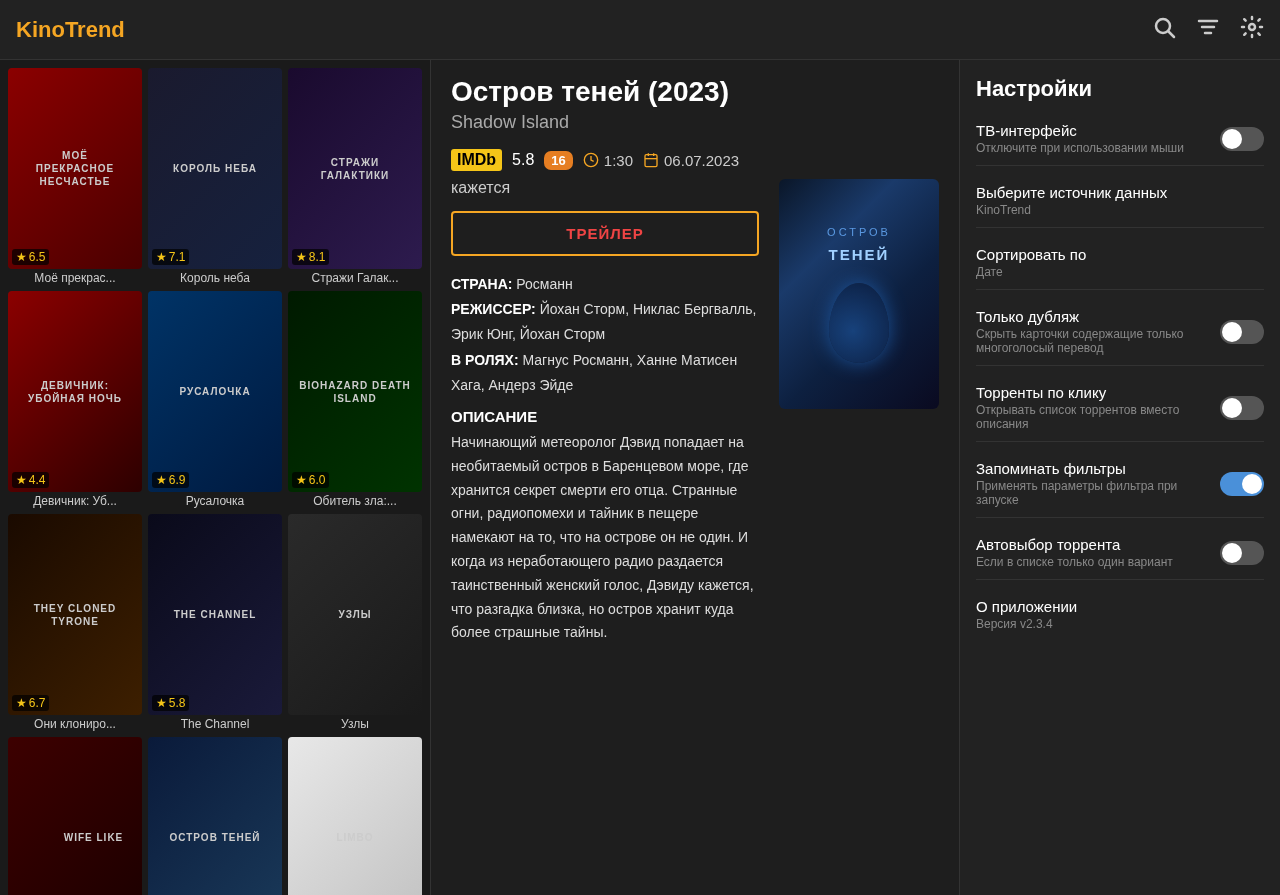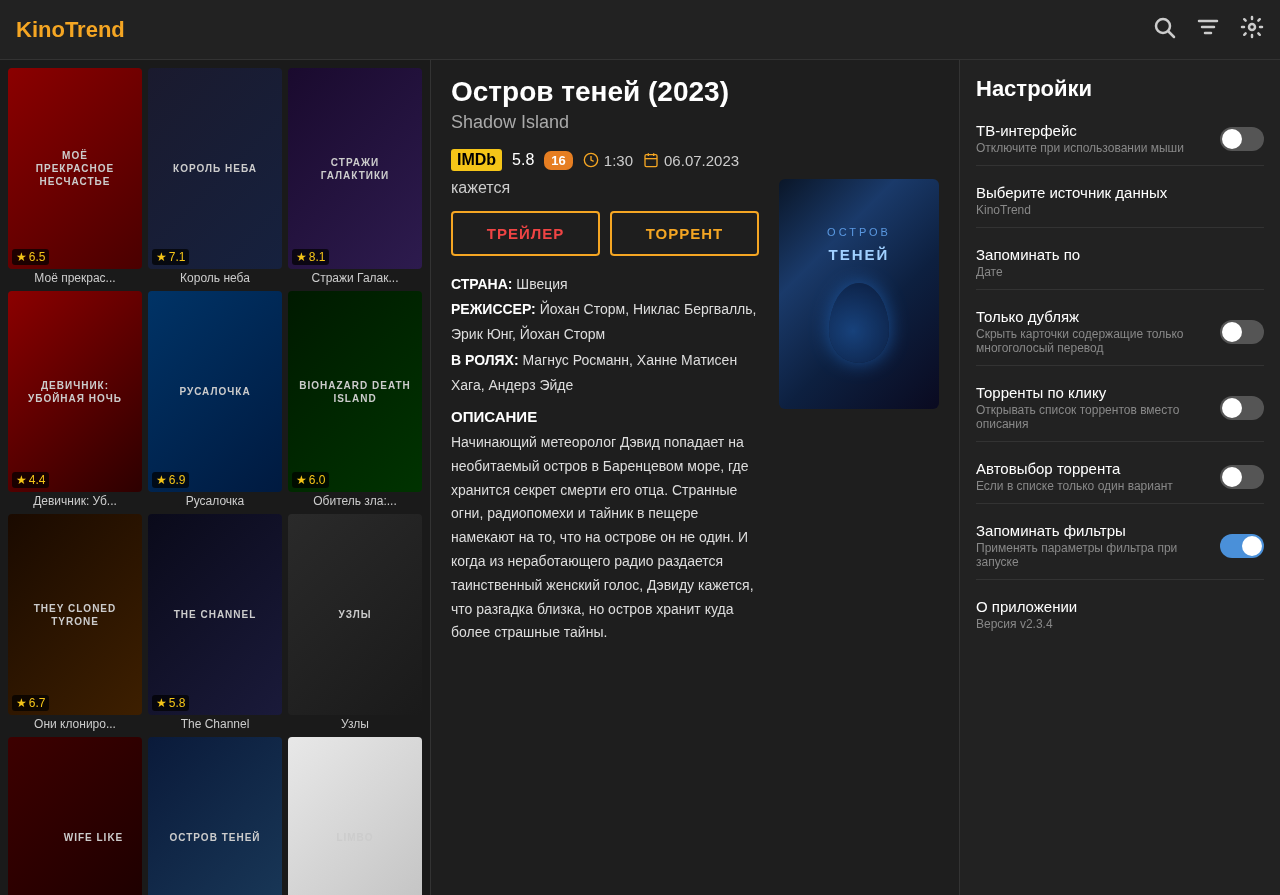--- a/index.html
+++ b/index.html
@@ -511,26 +511,25 @@
             <line x1="3" y1="10" x2="21" y2="10"></line>
           </svg>
         <span>06.07.2023</span>
       </span>
     </div>
     <div class="detail-content">
       <div class="detail-left">
         <div class="detail-genre">кажется</div>
         <div class="detail-buttons">
           <button class="btn-trailer">ТРЕЙЛЕР</button>
-          <button class="btn-torrent">ТОРРЕНТ</button>
         </div>
         <div class="detail-info">
           <div>
             <span class="label">СТРАНА:</span>
-            <span>Швеция</span>
+            <span>Росманн</span>
           </div>
           <div>
             <span class="label">РЕЖИССЕР:</span>
             <span>Йохан Сторм, Никлас Бергвалль, Эрик Юнг, Йохан Сторм</span>
           </div>
           <div>
             <span class="label">В РОЛЯХ:</span>
             <span>Магнус Росманн, Ханне Матисен Хага, Андерз Эйде</span>
           </div>
         </div>
@@ -567,21 +566,21 @@
             <div>
               <div class="settings-item-title">Выберите источник данных</div>
               <div class="settings-item-sub">KinoTrend</div>
             </div>
           </div>
           <div class="settings-divider"></div>
         </div>
         <div class="settings-item">
           <div class="settings-item-header">
             <div>
-              <div class="settings-item-title">Запоминать по</div>
+              <div class="settings-item-title">Сортировать по</div>
               <div class="settings-item-sub">Дате</div>
             </div>
           </div>
           <div class="settings-divider"></div>
         </div>
         <div class="settings-item">
           <div class="settings-item-header">
             <div>
               <div class="settings-item-title">Только дубляж</div>
               <div class="settings-item-sub">Скрыть карточки содержащие только многоголосый перевод</div>
@@ -600,44 +599,44 @@
             </div>
             <div class="toggle off">
               <div class="toggle-knob"></div>
             </div>
           </div>
           <div class="settings-divider"></div>
         </div>
         <div class="settings-item">
           <div class="settings-item-header">
             <div>
+              <div class="settings-item-title">Запоминать фильтры</div>
+              <div class="settings-item-sub">Применять параметры фильтра при запуске</div>
+            </div>
+            <div class="toggle on">
+              <div class="toggle-knob"></div>
+            </div>
+          </div>
+          <div class="settings-divider"></div>
+        </div>
+        <div class="settings-item">
+          <div class="settings-item-header">
+            <div>
               <div class="settings-item-title">Автовыбор торрента</div>
               <div class="settings-item-sub">Если в списке только один вариант</div>
             </div>
             <div class="toggle off">
               <div class="toggle-knob"></div>
             </div>
           </div>
           <div class="settings-divider"></div>
         </div>
         <div class="settings-item">
           <div class="settings-item-header">
             <div>
-              <div class="settings-item-title">Запоминать фильтры</div>
-              <div class="settings-item-sub">Применять параметры фильтра при запуске</div>
-            </div>
-            <div class="toggle on">
-              <div class="toggle-knob"></div>
-            </div>
-          </div>
-          <div class="settings-divider"></div>
-        </div>
-        <div class="settings-item">
-          <div class="settings-item-header">
-            <div>
               <div class="settings-item-title">О приложении</div>
               <div class="settings-item-sub">Версия v2.3.4</div>
             </div>
           </div>
         </div>
       </div>
   </div>
 
 </div>
 

